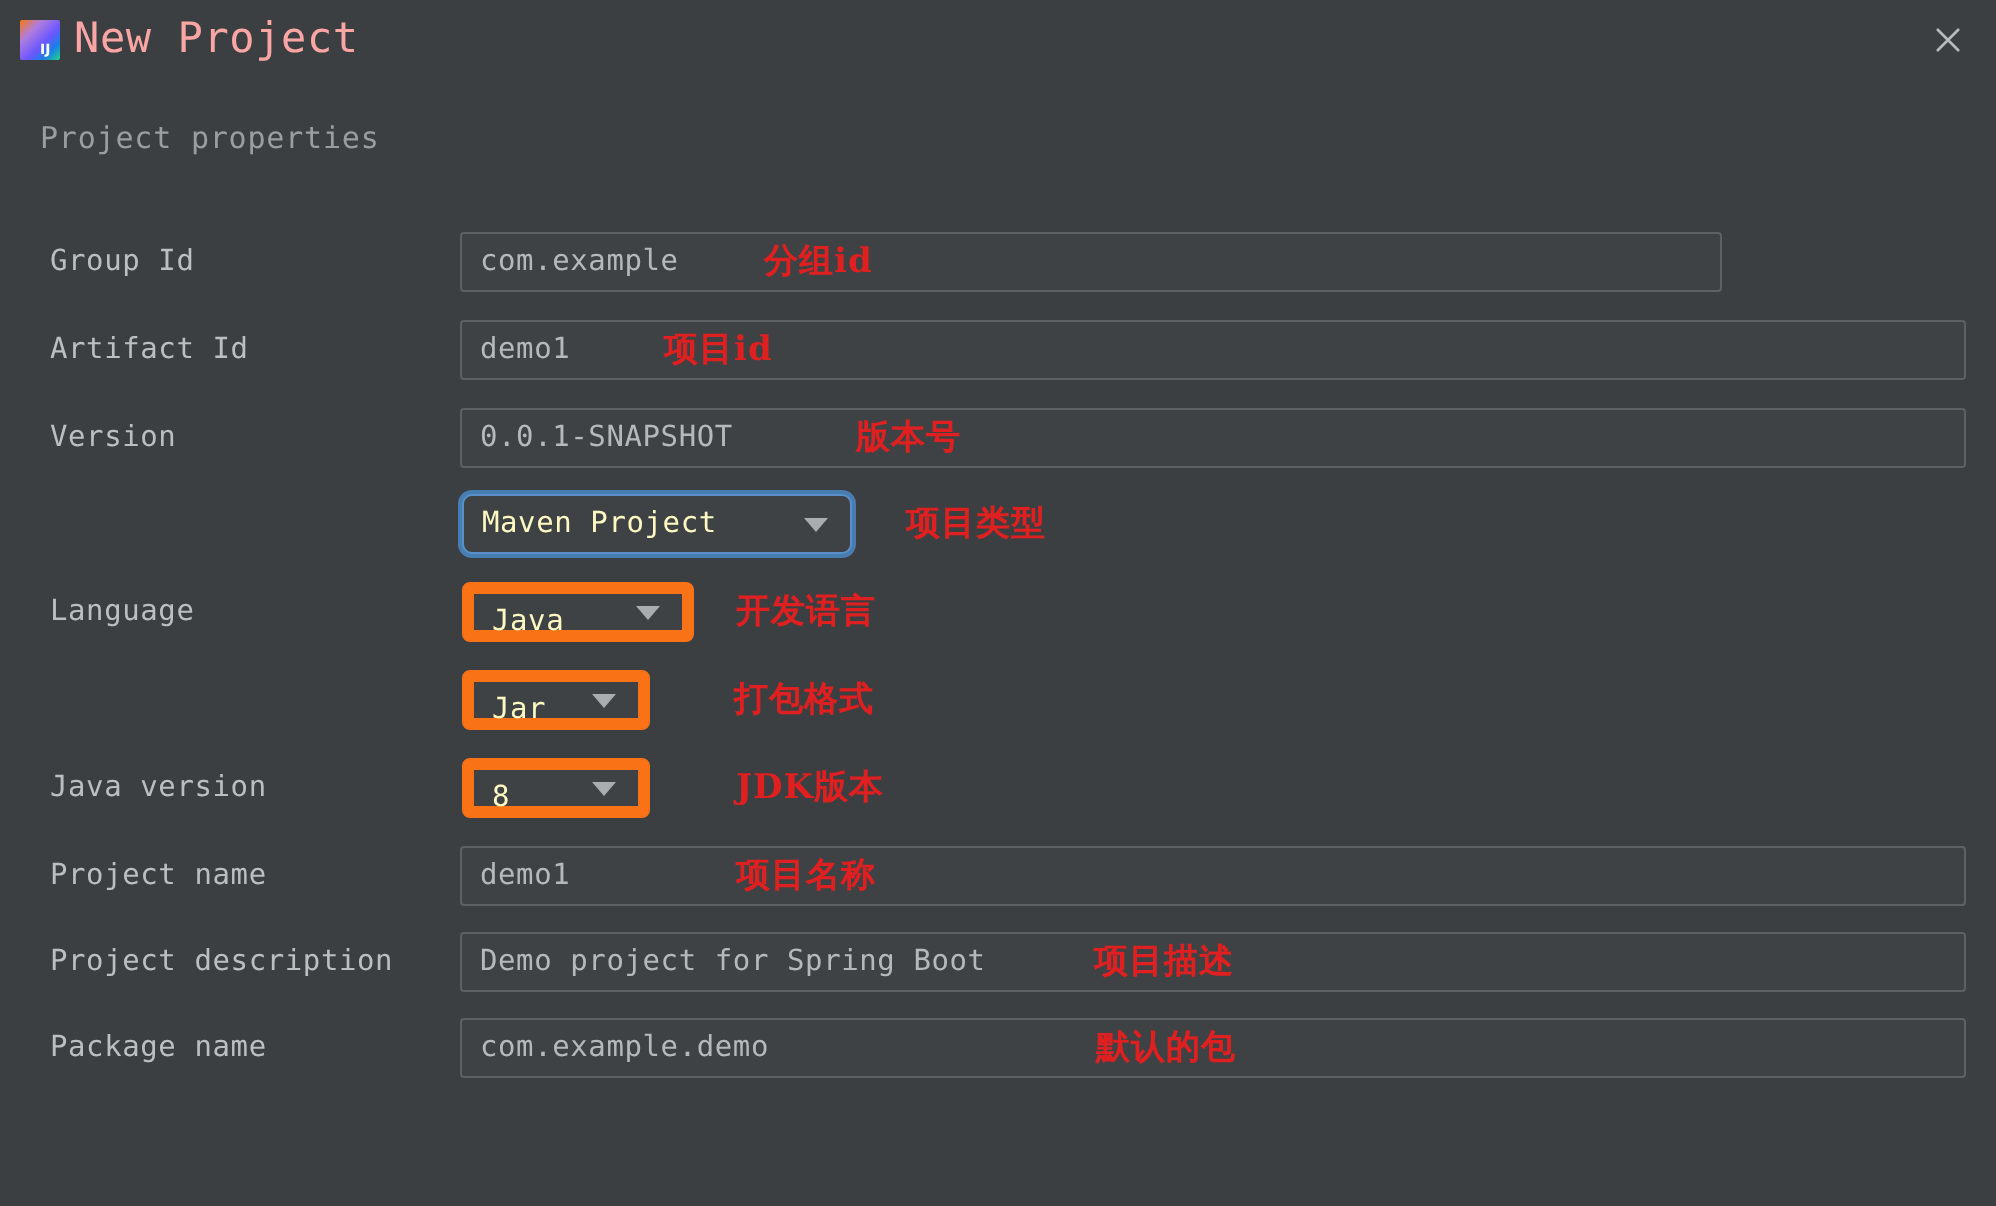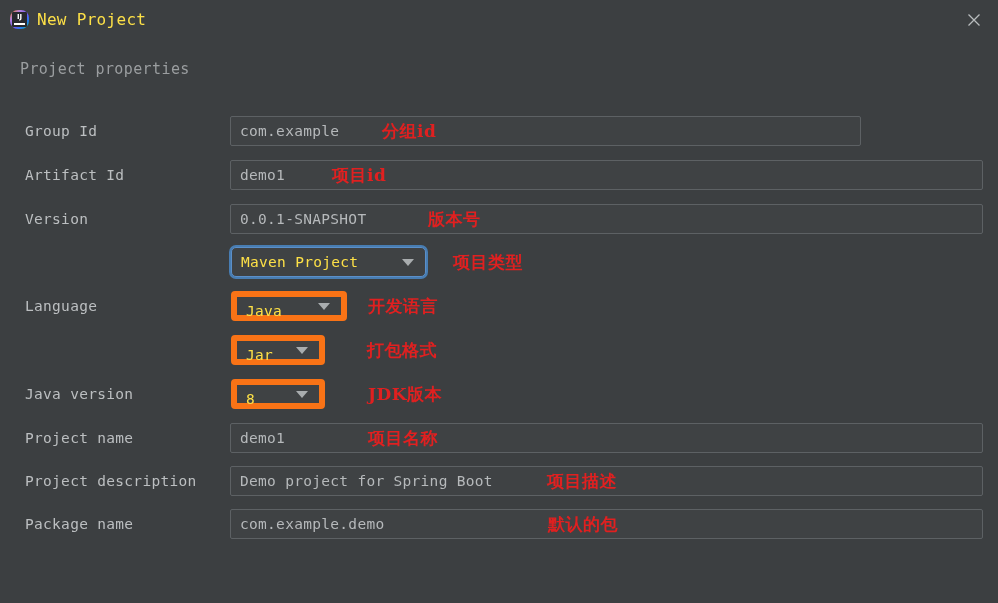--- a/index.html
+++ b/index.html
@@ -26,23 +26,23 @@
   .titlebar {
     position: absolute;
     left: 0; top: 0;
     width: 998px;
     height: 40px;
   }
   .app-icon {
     position: absolute;
     left: 10px; top: 10px;
     width: 19px; height: 19px;
-    border-radius: 8px;
+    border-radius: 1px;
     background: linear-gradient(135deg, #f97a12 0%, #b07ddd 28%, #6b57ff 58%, #1a7fe8 78%, #21d789 100%);
-    padding: 2px;
+    padding: 10px;
     box-sizing: border-box;
   }
   .app-icon-inner {
     width: 100%;
     height: 100%;
     background: #27282e;
     border-radius: 1px;
     position: relative;
   }
   .app-icon-inner .ij {
@@ -61,23 +61,23 @@
     position: absolute;
     left: 2px; right: 2px;
     bottom: 2px;
     height: 2px;
     background: #ffffff;
   }
   .window-title {
     position: absolute;
     left: 37px;
     top: 9px;
-    font-size: 16px;
+    font-size: 21px;
     line-height: 21px;
-    color: #fde047;
+    color: #fca5a5;
     letter-spacing: 0.3px;
     white-space: nowrap;
   }
   .close-button {
     position: absolute;
     right: 10px;
     top: 6px;
     width: 28px;
     height: 28px;
     display: flex;
@@ -160,21 +160,21 @@
     box-shadow: 0 0 0 2px rgba(74,136,199,0.85);
     border-radius: 5px;
   }
   .combo-text {
     position: absolute;
     left: 9px;
     top: 0;
     height: 28px;
     line-height: 28px;
     font-size: 14.5px;
-    color: #fde047;
+    color: #fef9c3;
     letter-spacing: 0.3px;
     white-space: nowrap;
   }
   .combo-arrow {
     position: absolute;
     right: 11px;
     top: 50%;
     margin-top: -3px;
     width: 0;
     height: 0;

